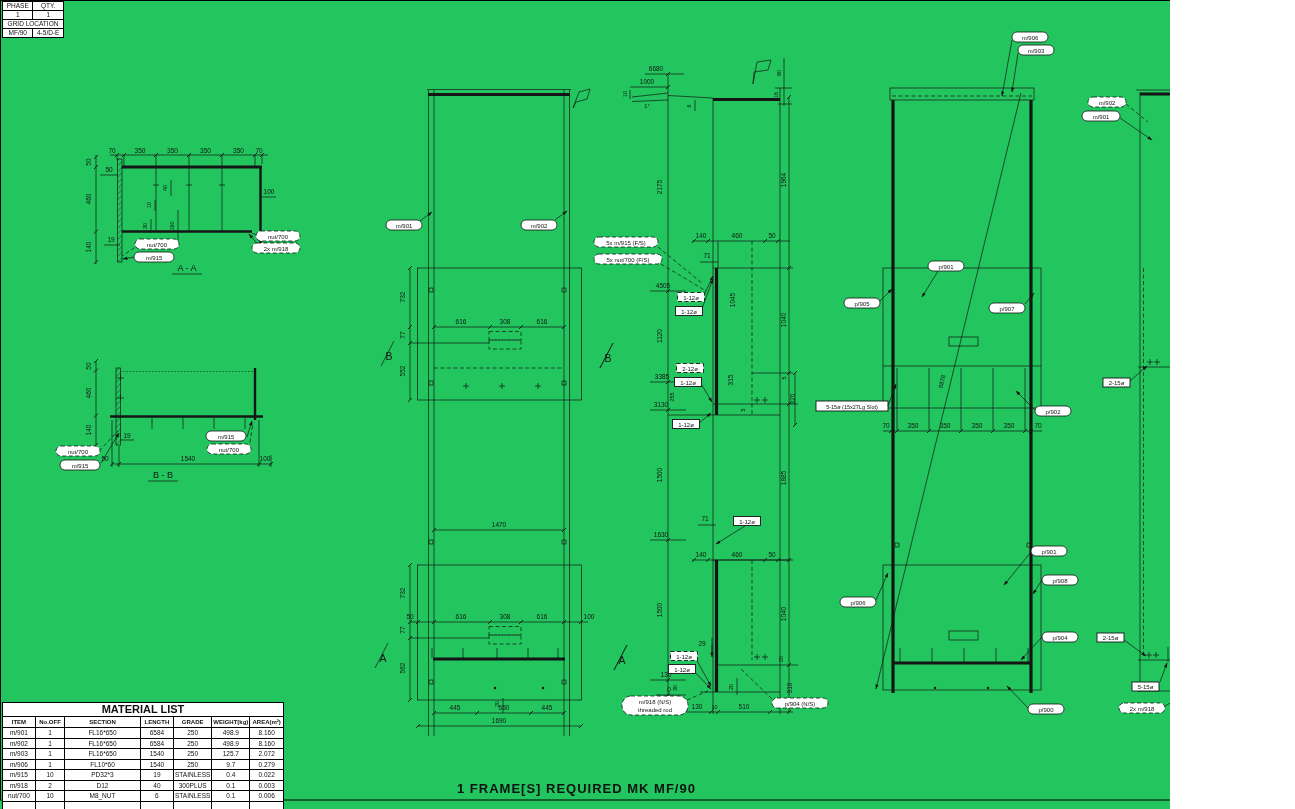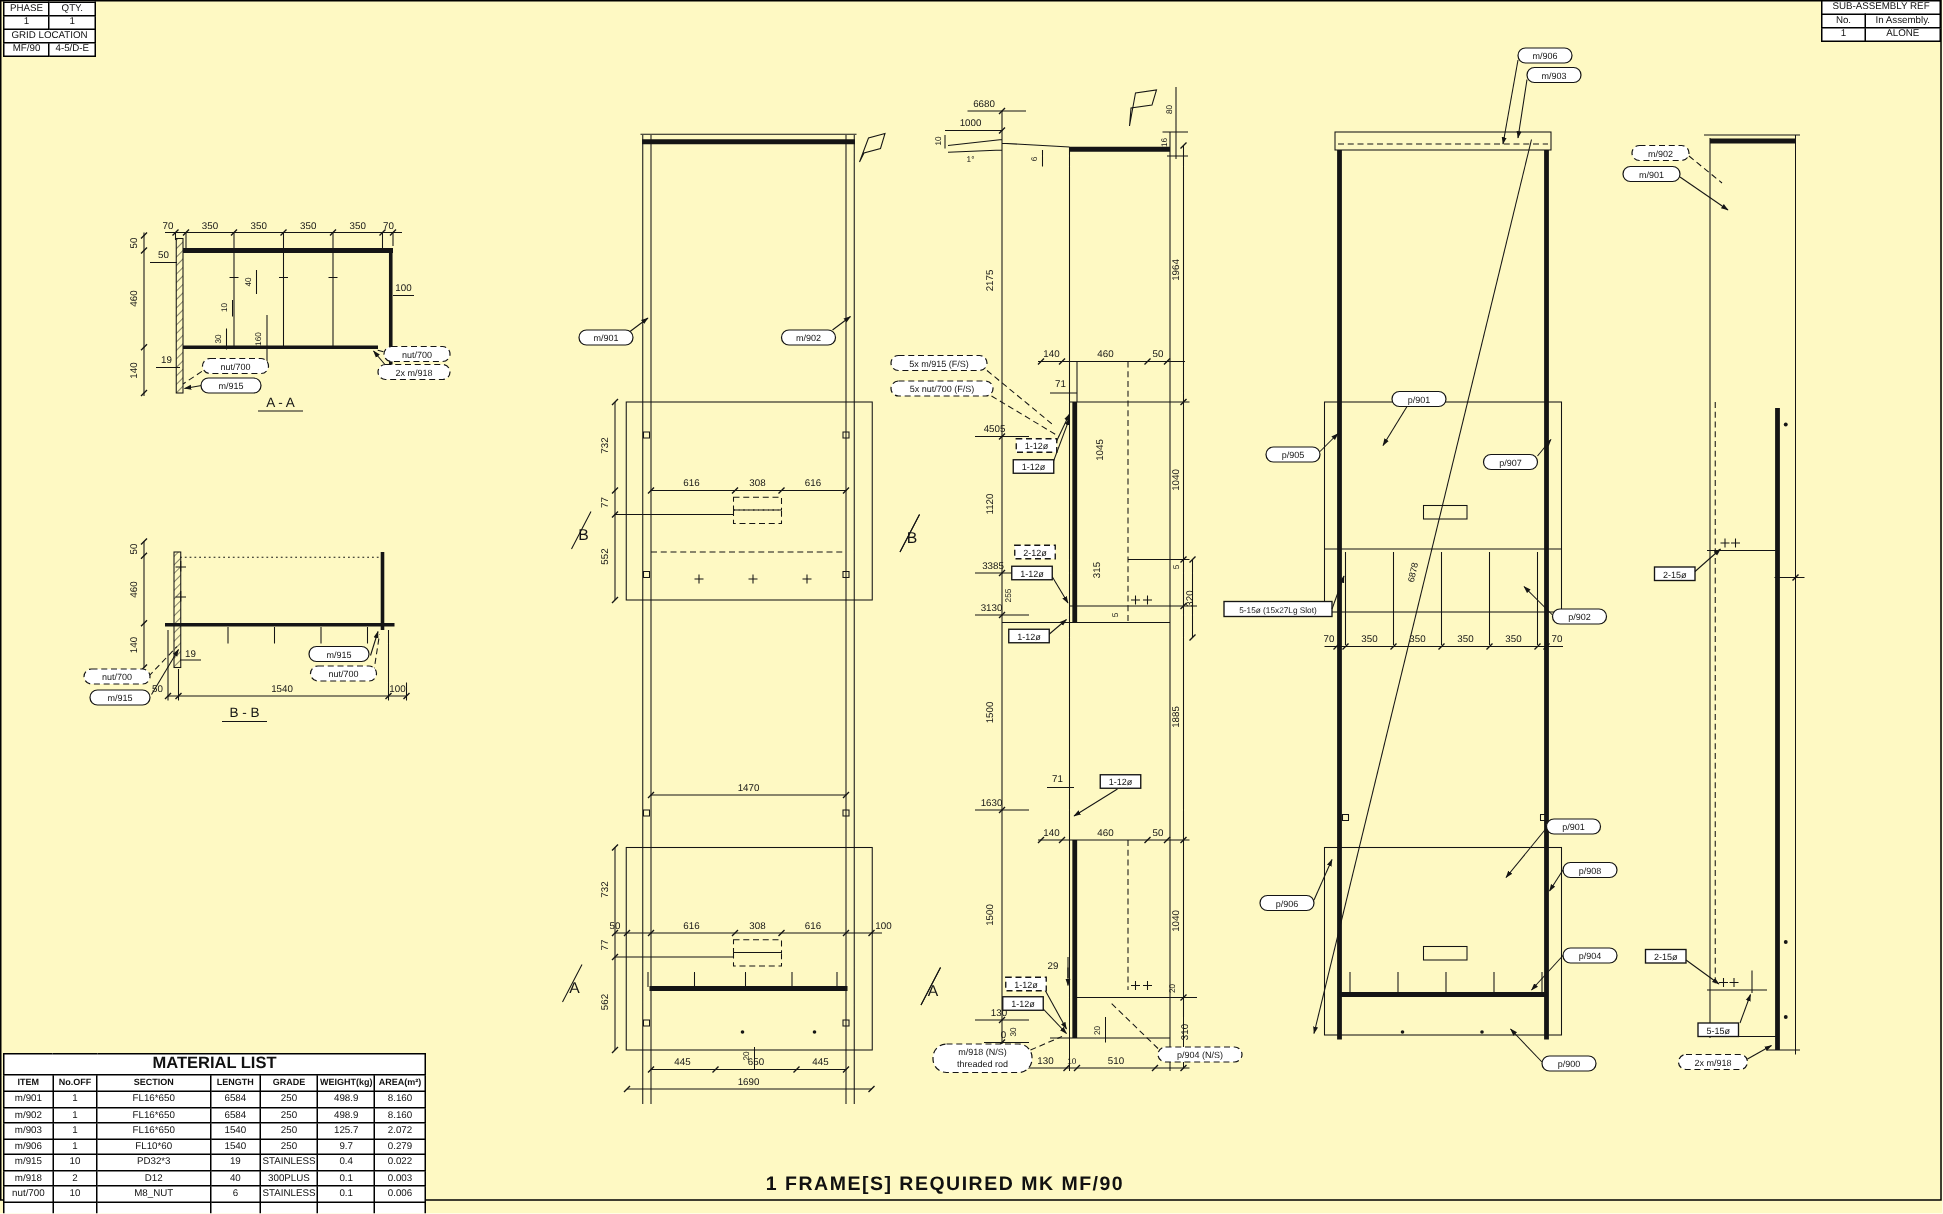--- a/index.html
+++ b/index.html
@@ -1,16 +1,16 @@
 <!DOCTYPE html>
 <html><head>
 <meta charset="utf-8">
 <style>
   html,body{margin:0;padding:0;background:#fff;}
-  .page{position:relative;width:1295px;height:809px;background:#fef9c3;overflow:hidden;
+  .page{position:relative;width:1170px;height:809px;background:#22c55e;overflow:hidden;
         font-family:"Liberation Sans", sans-serif;color:#111;}
   svg.draw{position:absolute;left:0;top:0;}
   svg .ln{stroke:#151515;stroke-width:0.7;fill:none;}
   svg .lt{stroke:#151515;stroke-width:2.4;fill:none;}
   svg .lt3{stroke:#151515;stroke-width:3.2;fill:none;}
   svg .tk{stroke:#151515;stroke-width:0.9;fill:none;}
   svg .dsh{stroke-dasharray:4 2.5;}
   svg .dot{stroke-dasharray:1.2 2;}
   svg text{fill:#151515;font-family:"Liberation Sans",sans-serif;font-size:6.5px;text-anchor:middle;}
   svg text.t6{font-size:6px;}
@@ -22,21 +22,21 @@
   table{border-collapse:collapse;background:#fff;}
   td,th{border:1px solid #000;font-size:6.5px;text-align:center;padding:0 1px;line-height:1.1;
         font-family:"Liberation Sans",sans-serif;height:8px;white-space:nowrap;}
   .tbl-left{position:absolute;left:2px;top:1px;width:62px;}
   .tbl-left td{width:31px;}
   .tbl-right{position:absolute;left:1214px;top:0px;width:80px;}
   .mat{position:absolute;left:2px;top:702px;width:282px;}
   .mat .ttl-row th{font-size:11px;font-weight:bold;height:13px;}
   .mat .hdr th{font-size:6px;font-weight:bold;height:10px;}
   .mat td{height:9.5px;}
-  .footer-note{position:absolute;left:430px;top:781px;width:400px;text-align:center;
+  .footer-note{position:absolute;left:457px;top:781px;width:400px;
      font-weight:bold;font-size:13px;letter-spacing:1px;font-family:"Liberation Sans",sans-serif;}
 </style>
 </head>
 <body>
 
 <div class="page">
 
 <svg class="draw" width="1295" height="809" viewBox="0 0 1295 809">
 <defs>
   <marker id="ah" markerWidth="9" markerHeight="8" refX="6.5" refY="3" orient="auto">

